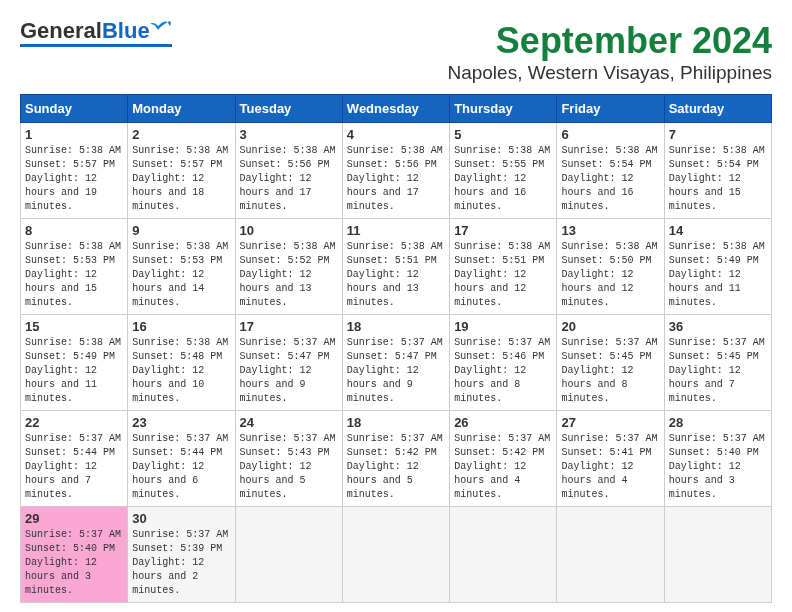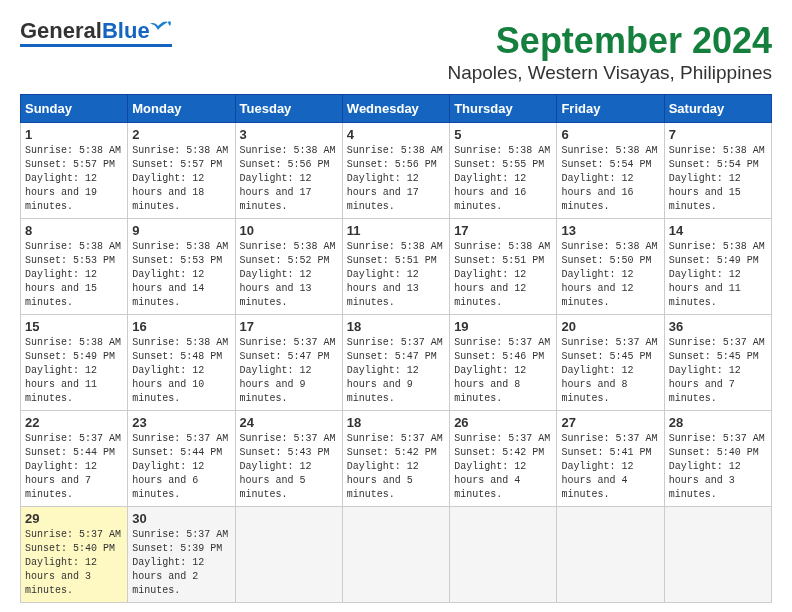--- a/index.html
+++ b/index.html
@@ -242,21 +242,21 @@
         <td>
           <div class="day-num">27</div>
           <div class="day-info">Sunrise: 5:37 AM<br>Sunset: 5:41 PM<br>Daylight: 12 hours and 4 minutes.</div>
         </td>
         <td>
           <div class="day-num">28</div>
           <div class="day-info">Sunrise: 5:37 AM<br>Sunset: 5:40 PM<br>Daylight: 12 hours and 3 minutes.</div>
         </td>
       </tr>
       <tr>
-        <td style="background: #fef9c3;">
+        <td style="background: #f9a8d4;">
           <div class="day-num">29</div>
           <div class="day-info">Sunrise: 5:37 AM<br>Sunset: 5:40 PM<br>Daylight: 12 hours and 3 minutes.</div>
         </td>
         <td style="background: rgb(245, 245, 245); margin-top: 45px;">
           <div class="day-num">30</div>
           <div class="day-info">Sunrise: 5:37 AM<br>Sunset: 5:39 PM<br>Daylight: 12 hours and 2 minutes.</div>
         </td>
         <td class="empty" style="background: rgb(245, 245, 245);"></td>
         <td class="empty" style="background: rgb(245, 245, 245);"></td>
         <td class="empty" style="background: rgb(245, 245, 245);"></td>

